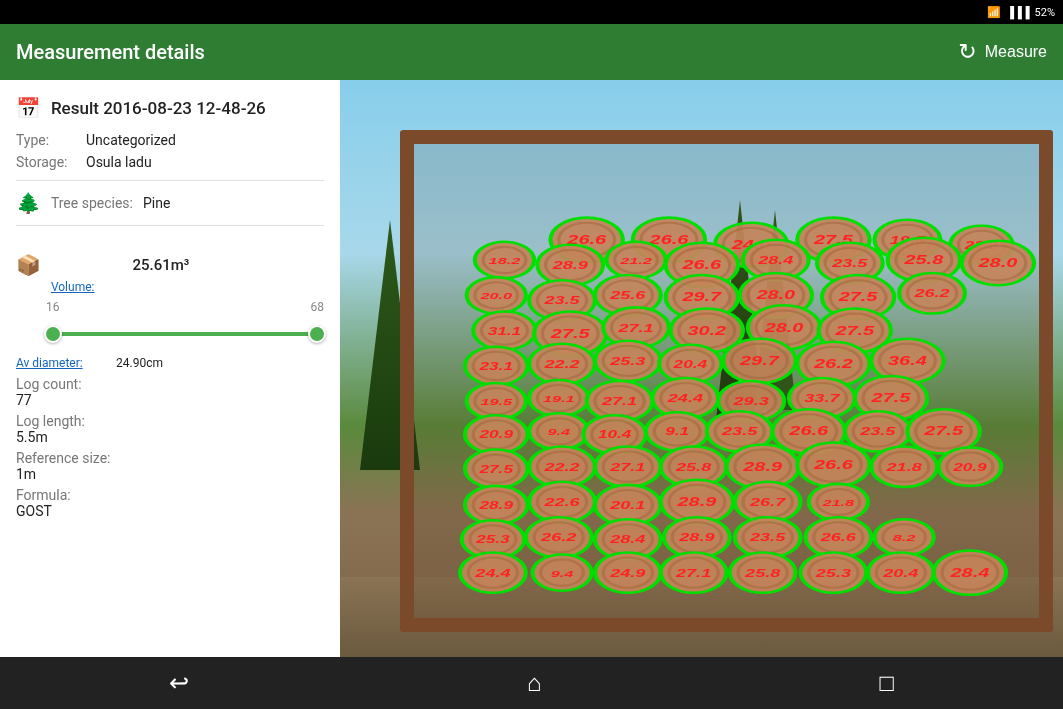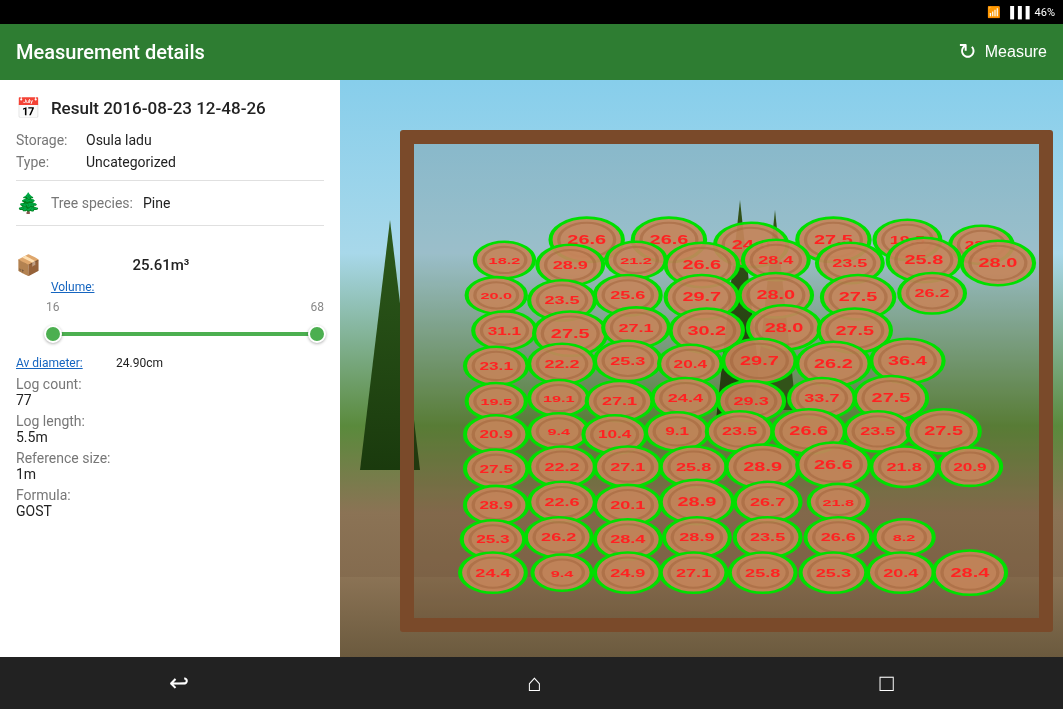--- a/index.html
+++ b/index.html
@@ -87,37 +87,38 @@
 
     
     .right-panel {
       flex: 1; position: relative; overflow: hidden; background: #888;
     }
 
     
     .log-scene {
       width: 100%; height: 100%; position: relative;
       background: linear-gradient(180deg, #87ceeb 0%, #a8d8ea 30%, #5a8a3c 60%, #8b7355 75%, #7c6247 100%);
+      font-style: italic;
     }
 
     
     .bottom-nav {
       width: 100%; height: 52px; background: #222;
       display: flex; align-items: center; justify-content: space-around;
     }
     .nav-btn { background: none; border: none; cursor: pointer; color: #fff; font-size: 24px; padding: 8px 24px; }
   </style>
 </head>
 <body>
 
 <div class="status-bar">
   <div class="status-icons">
     <span>📶</span>
     <span>▐▐▐</span>
-    <span>46%</span>
+    <span>52%</span>
   </div>
 </div>
 
 <div class="top-bar">
   <span class="top-bar-title">Measurement details</span>
   <button class="measure-btn">
     <span class="refresh-icon">↻</span>
     <span>Measure</span>
   </button>
 </div>
@@ -125,26 +126,26 @@
 <div class="main-content">
 
   <div class="left-panel">
 
     <div class="result-header">
       <span class="calendar-icon">📅</span>
       <span class="result-title">Result 2016-08-23 12-48-26</span>
     </div>
 
     <div class="info-row">
+      <span class="info-label">Type:</span>
+      <span class="info-value">Uncategorized</span>
+    </div>
+    <div class="info-row">
       <span class="info-label">Storage:</span>
       <span class="info-value">Osula ladu</span>
-    </div>
-    <div class="info-row">
-      <span class="info-label">Type:</span>
-      <span class="info-value">Uncategorized</span>
     </div>
 
     <hr class="divider">
 
     <div class="tree-row">
       <span class="tree-icon">🌲</span>
       <span class="tree-label">Tree species:</span>
       <span class="tree-value">Pine</span>
     </div>
 

